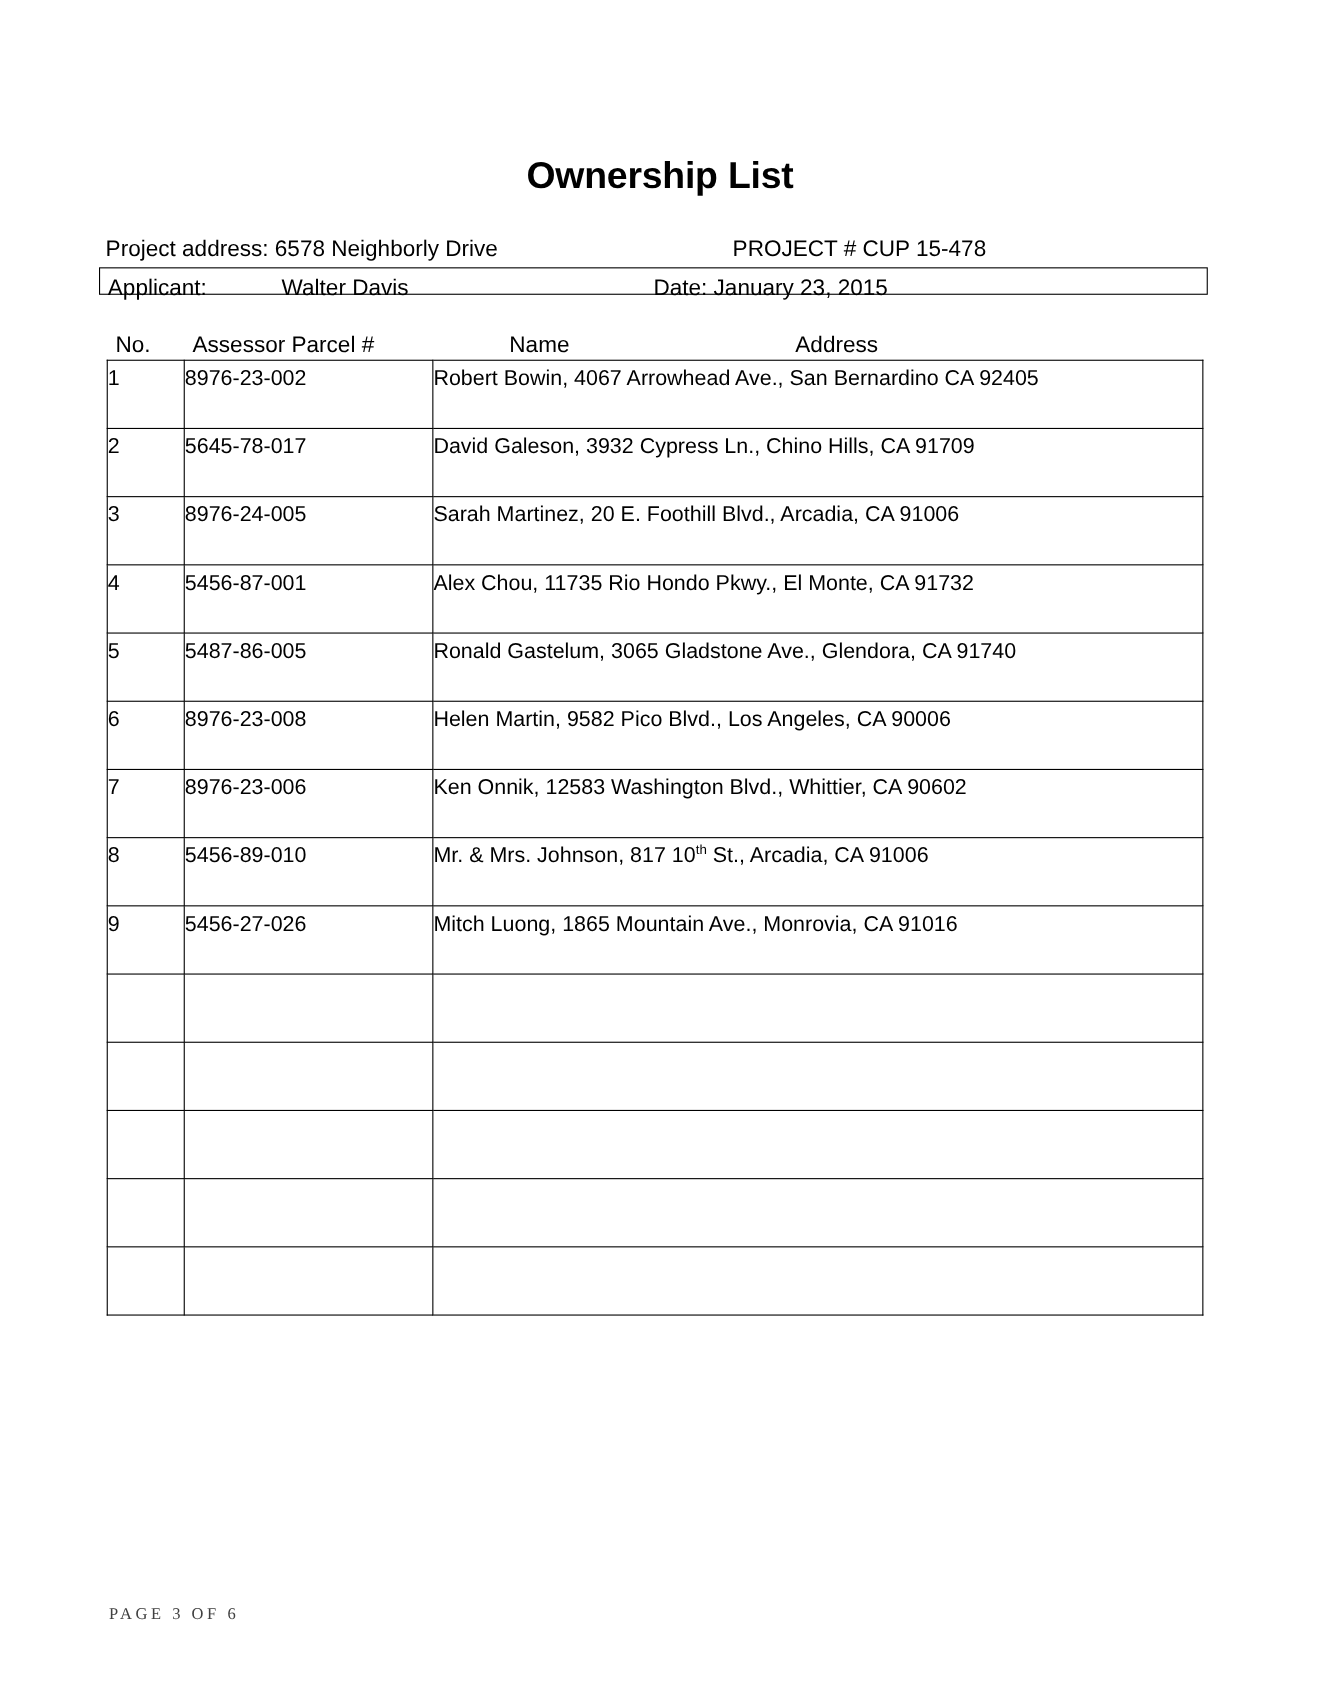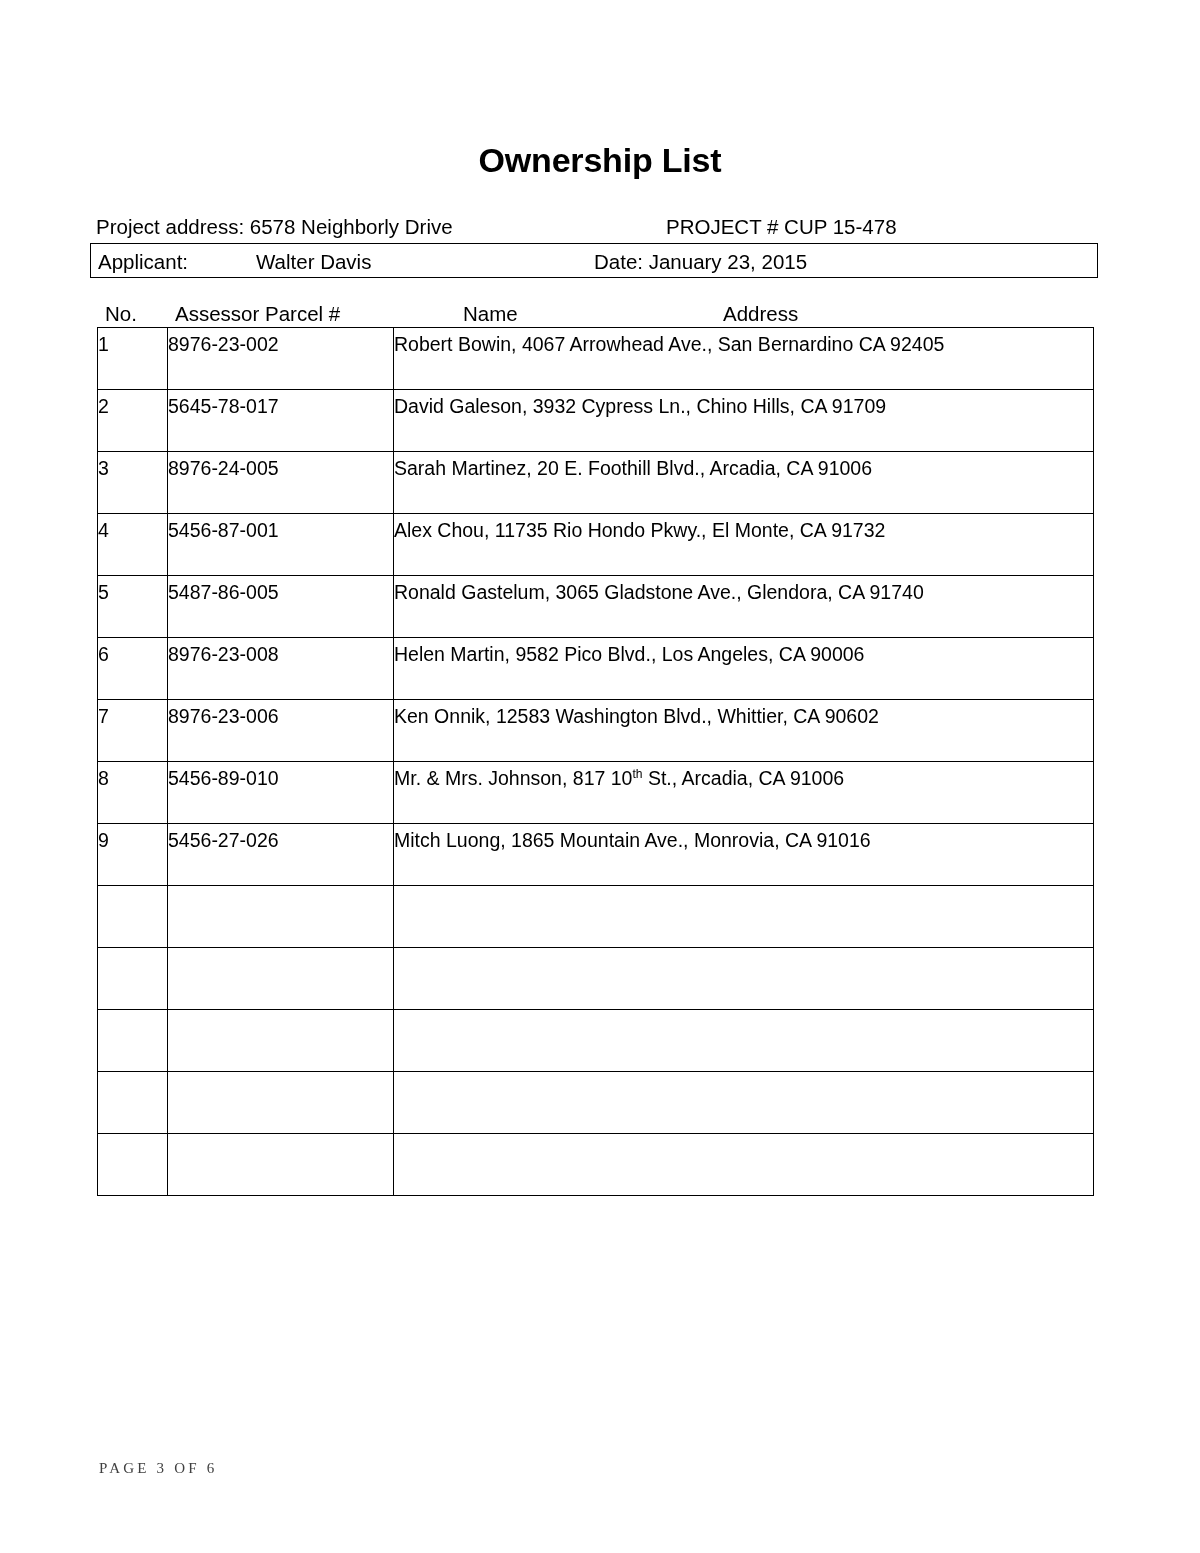--- a/index.html
+++ b/index.html
@@ -42,21 +42,21 @@
   }
   .info-row {
     position: relative;
     height: 33px;
     font-size: 20.5px;
     line-height: 33px;
     white-space: nowrap;
   }
   .info-row.boxed {
     border: 1.6px solid #000;
-    height: 35px;
+    height: 25px;
     line-height: 35px;
     box-sizing: border-box;
   }
   .info-left {
     position: absolute;
     left: 6px;
     top: 0;
   }
   .info-left-2 {
     position: absolute;

